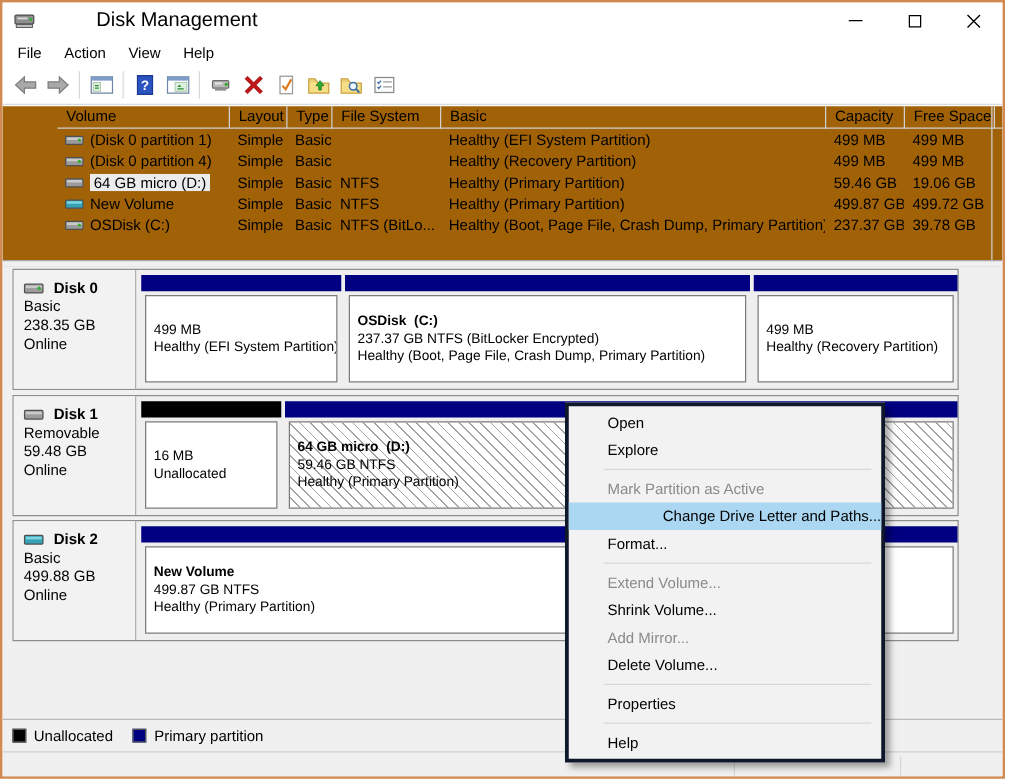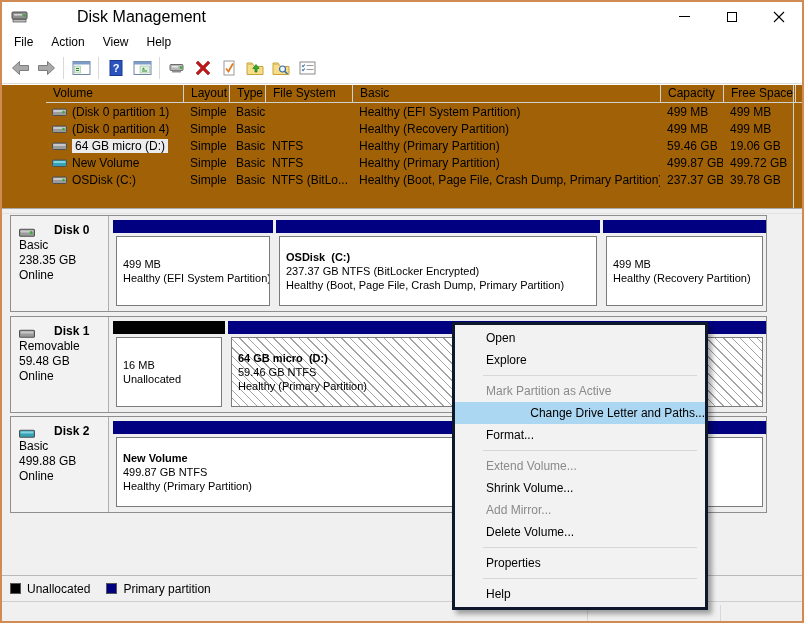--- a/index.html
+++ b/index.html
@@ -35,21 +35,21 @@
   .td { padding-left:7px; overflow:hidden; white-space:nowrap; }
   .td.vol { padding-left:6px; display:flex; align-items:center; gap:5px; }
   .td.vol .vtext.sel { background:#ececec; padding:0 3px; }
   .vline { position:absolute; left:791px; top:0; width:1px; height:123px; background:#d0d0d0; }
 
   
   .divider { position:absolute; top:206px; left:0; right:0; height:6px; background:#f0f0f0; border-top:1px solid #a9a9a9; border-bottom:1px solid #e2e2e2; }
   .graph { position:absolute; top:212px; left:0; right:0; height:361px; background:#f0f0f0; }
   .dgroup { position:absolute; left:8px; width:757px; height:97px; border:1px solid #8e8e8e; background:#efefef; }
   .dlabel { position:absolute; left:0; top:0; bottom:0; width:98px; background:#f2f2f2; border-right:1px solid #b0b0b0; padding:7px 0 0 8px; line-height:15px; }
-  .dlabel .dname { font-weight:bold; display:flex; align-items:flex-end; gap:19px; }
+  .dlabel .dname { font-weight:bold; display:flex; align-items:center; gap:8px; }
   .parts { position:absolute; left:99px; top:0; right:0; bottom:0; }
   .part { position:absolute; top:4px; bottom:4px; }
   .band { position:absolute; top:0; left:0; right:0; height:13px; }
   .pbody { position:absolute; left:3px; right:3px; top:16px; bottom:1px; background:#fff; border:1px solid #7b7b7b; overflow:hidden; padding:2px 6px; display:flex; flex-direction:column; justify-content:center; font-size:11px; line-height:14px; white-space:pre; }
   .pbody .ptitle { font-weight:bold; }
   .pbody.hatch { background-image:repeating-linear-gradient(45deg,#ffffff 0px,#ffffff 5px,#a3a3a3 5px,#a3a3a3 6px); }
 
   
   .legend { position:absolute; top:573px; left:0; right:0; height:26px; background:#f0f0f0; border-top:1px solid #b9b9b9; display:flex; align-items:center; padding-left:8px; gap:16px; }
   .litem { display:flex; align-items:center; gap:6px; }

